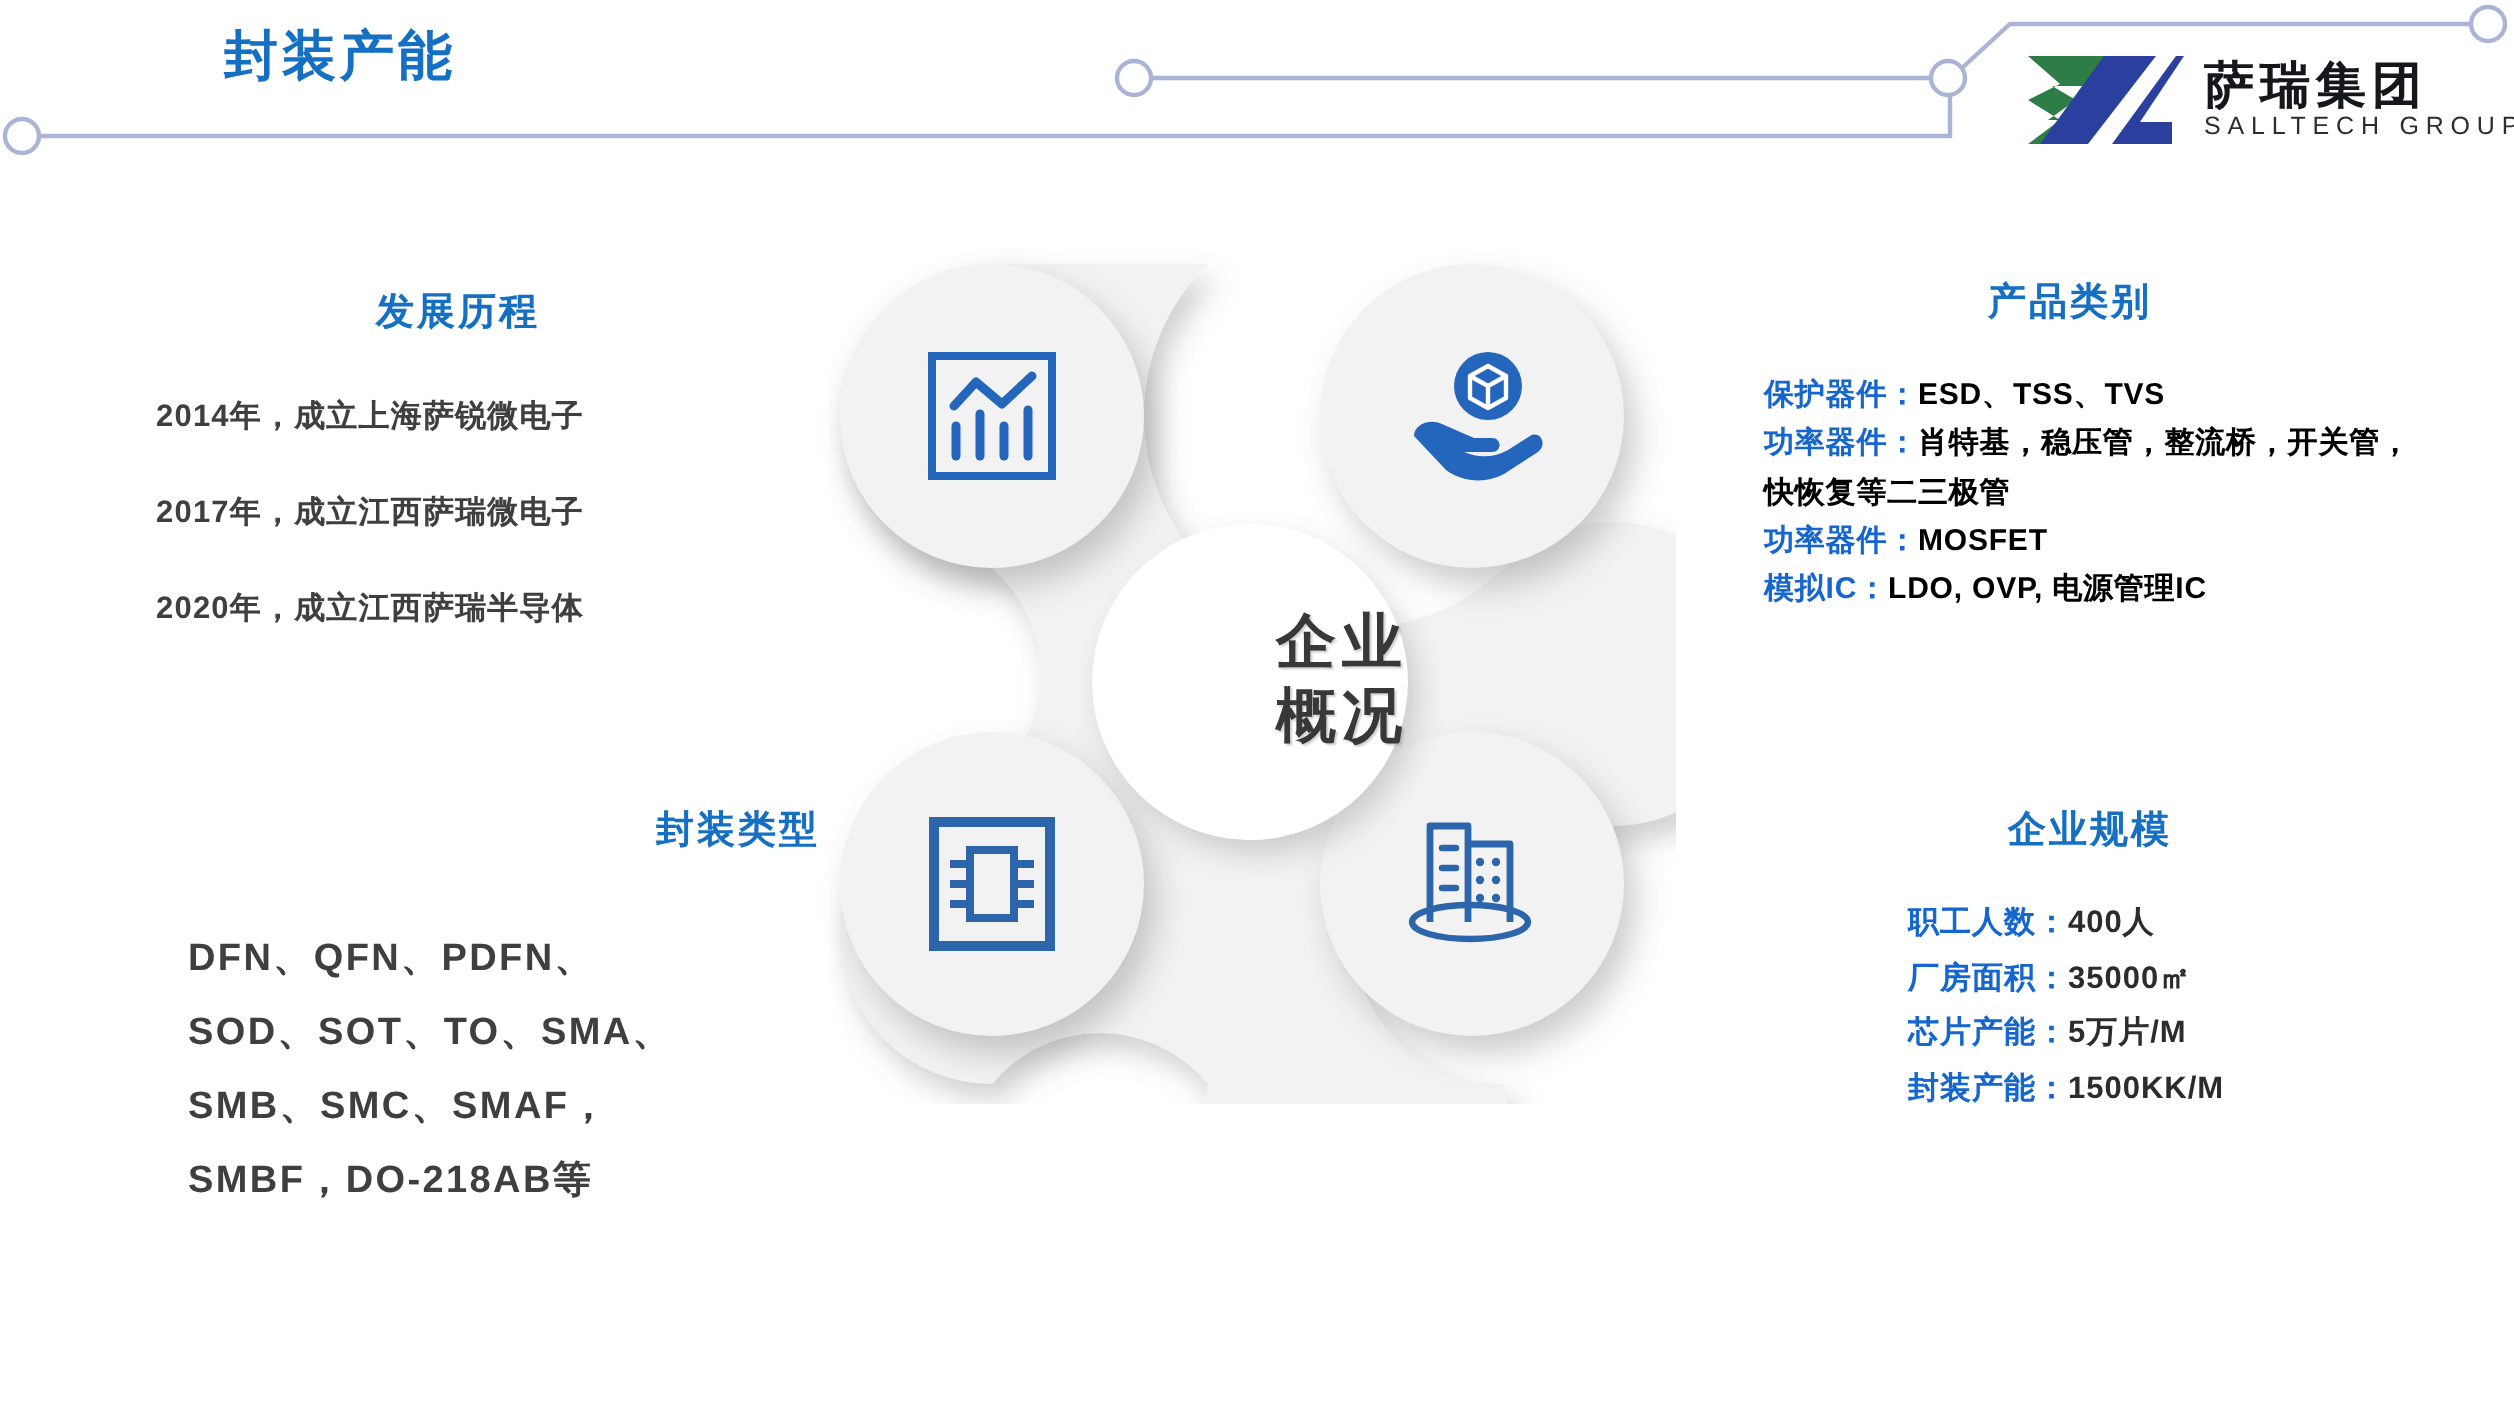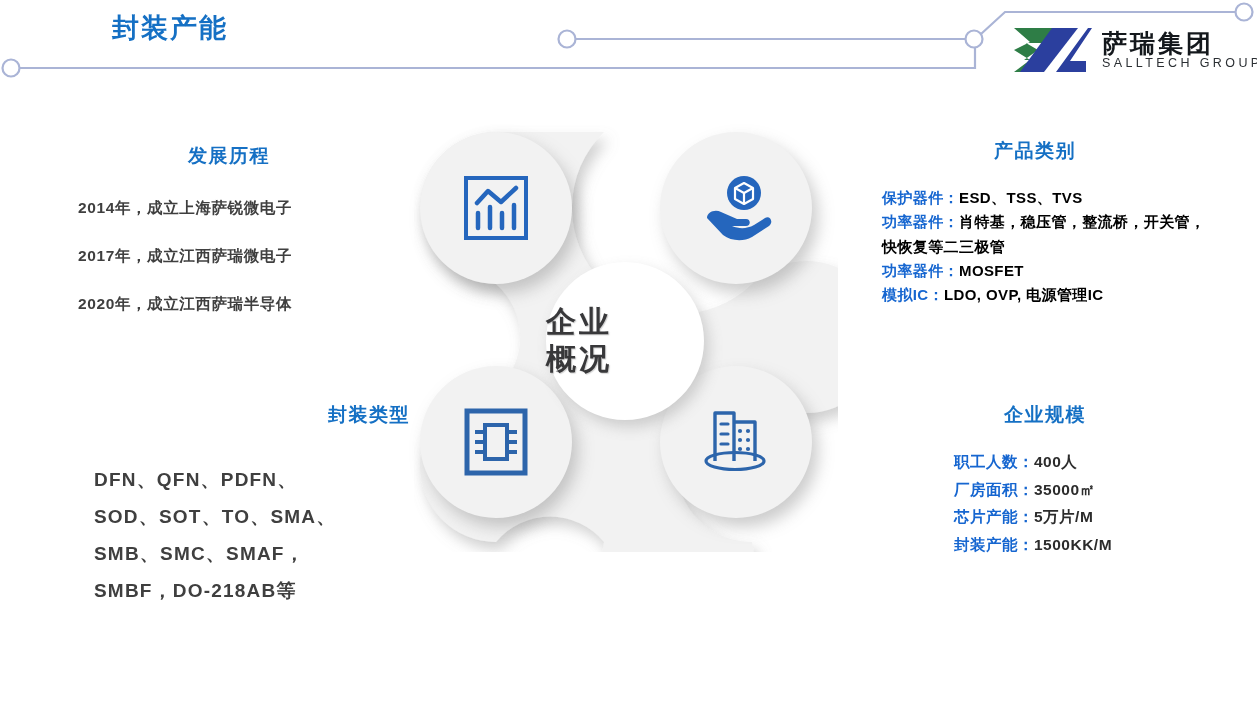--- a/index.html
+++ b/index.html
@@ -198,21 +198,21 @@
     position: absolute;
     left: 132px;
     top: 140px;
     width: 158px;
     height: 158px;
     border-radius: 50%;
     background: #ffffff;
     box-shadow: 5px 7px 14px rgba(120,120,120,0.30);
     display: flex;
     flex-direction: column;
-    align-items: flex-start;
+    align-items: flex-end;
     justify-content: center;
     z-index: 5;
   }
   .hub-line {
     font-size: 30px;
     font-weight: bold;
     letter-spacing: 3px;
     color: #38383a;
     line-height: 1.22;
     text-shadow: 1px 1px 1px rgba(120,120,120,0.35);

